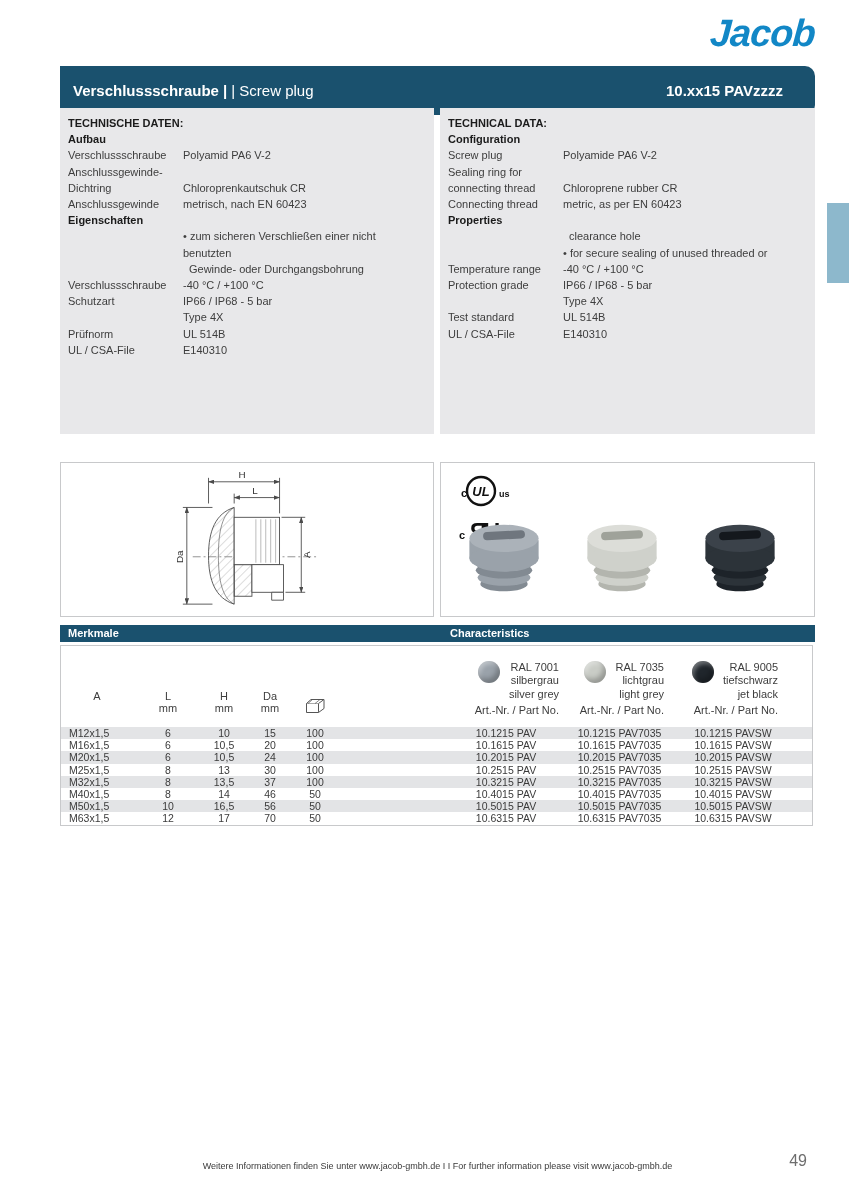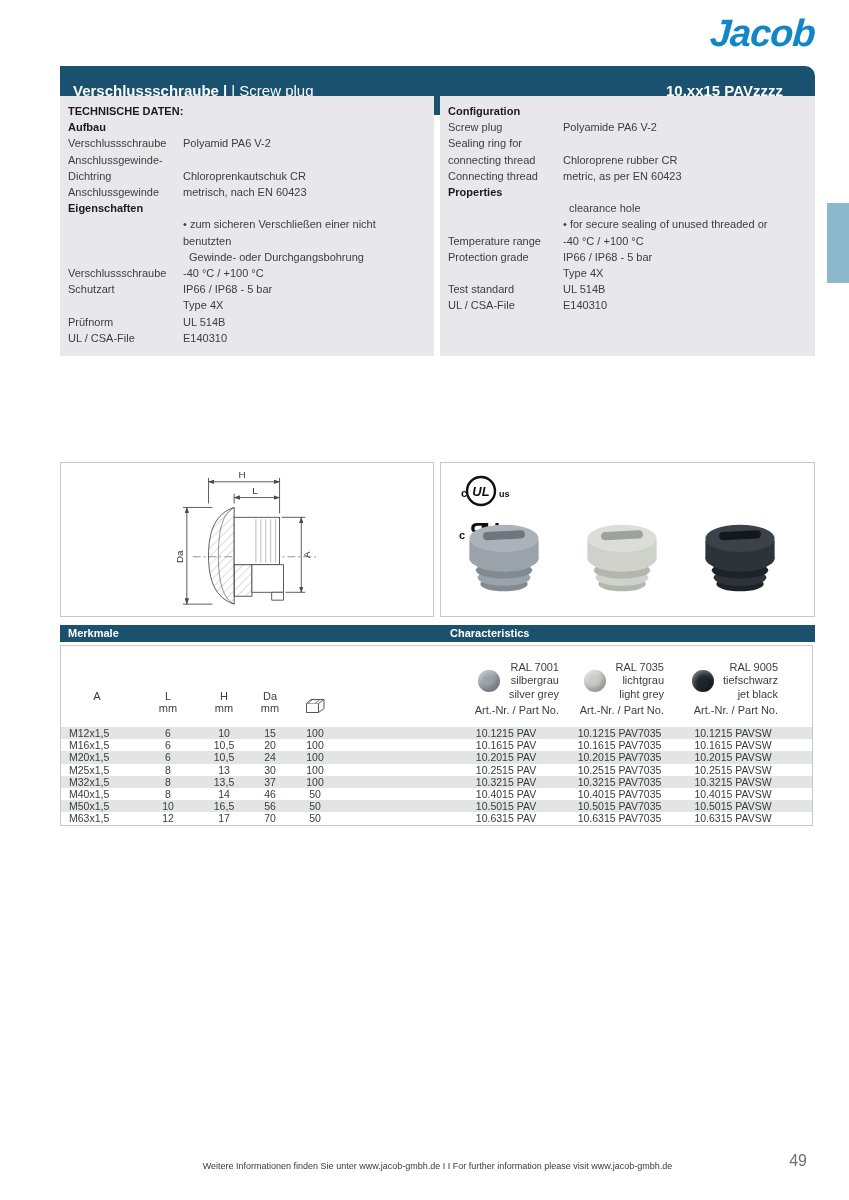--- a/index.html
+++ b/index.html
@@ -16,21 +16,21 @@
                display:flex; align-items:center; justify-content:space-between;
                padding:0 32px 0 13px; color:#fff; font-size:15px; }
   .t-de { font-weight:bold; }
   .t-en { font-weight:normal; margin-left:4px; }
   .title-code { font-weight:bold; }
 
   
   .side-tab { position:absolute; right:0; top:203px; width:22px; height:80px; background:#8db8cc; }
 
   
-  .panel { position:absolute; top:96px; height:260px; background:#e8e8ea;
+  .panel { position:absolute; top:108px; height:326px; background:#e8e8ea;
            box-sizing:border-box; padding:7px 8px; font-size:11px; line-height:16.2px; }
   .p-left  { left:60px;  width:374px; }
   .p-right { left:440px; width:375px; }
   .spec-heading { font-weight:bold; color:#1b1b1b; }
   .spec-row { display:flex; }
   .spec-label { width:115px; flex:none; }
   .spec-value { flex:1; }
   .b { font-weight:bold; color:#1b1b1b; }
   .ind { padding-left:6px; }
 
@@ -53,21 +53,21 @@
                background:#fff; border:1px solid #c8c9cb; box-sizing:border-box; }
   .thead-row, .trow { display:grid;
       grid-template-columns:72px 70px 42px 50px 40px 118px 122px 117px 1fr; }
   .thead-row { height:81px; }
   .dimhead { display:flex; flex-direction:column; justify-content:flex-end; align-items:center;
              padding-bottom:12px; font-size:11px; }
   .dim-unit { min-height:13px; }
   .packhead { display:flex; align-items:flex-end; justify-content:center; padding-bottom:13px; }
   .colorhead { display:flex; flex-direction:column; justify-content:flex-end; align-items:flex-end;
                padding-bottom:11px; font-size:11px; }
-  .swatch-row { display:flex; align-items:center; }
+  .swatch-row { display:flex; align-items:flex-start; }
   .swatch { width:22px; height:22px; border-radius:50%; display:inline-block; margin-right:9px;
             box-shadow:inset -3px -4px 5px rgba(0,0,0,.25), inset 2px 3px 4px rgba(255,255,255,.35); }
   .names { text-align:right; line-height:13.8px; }
   .artnr { margin-top:2px; }
   .c1 { padding-right:16px; } .c2 { padding-right:28px; } .c3 { padding-right:38px; }
   .trow { height:12.2px; font-size:10.5px; color:#3b3b3b; }
   .trow:nth-child(odd) { background:#e3e4e6; }
   .trow .cell { line-height:12.4px; white-space:nowrap; }
   .cell.a { padding-left:8px; }
   .cell.num, .cell.part { text-align:center; }
@@ -145,20 +145,21 @@
         <span class="spec-label">Prüfnorm</span>
         <span class="spec-value">UL 514B</span>
       </div>
       <div class="spec-row">
         <span class="spec-label">UL / CSA-File</span>
         <span class="spec-value">E140310</span>
       </div>
     </div>
 
   <div class="panel p-right" id="panel-en">
+    <div class="spec-heading">TECHNICAL DATA:</div>
   <div class="spec-row">
         <span class="spec-label b">Configuration</span>
         <span class="spec-value"></span>
       </div>
       <div class="spec-row">
         <span class="spec-label">Screw plug</span>
         <span class="spec-value">Polyamide PA6 V-2</span>
       </div>
       <div class="spec-row">
         <span class="spec-label">Sealing ring for</span>

